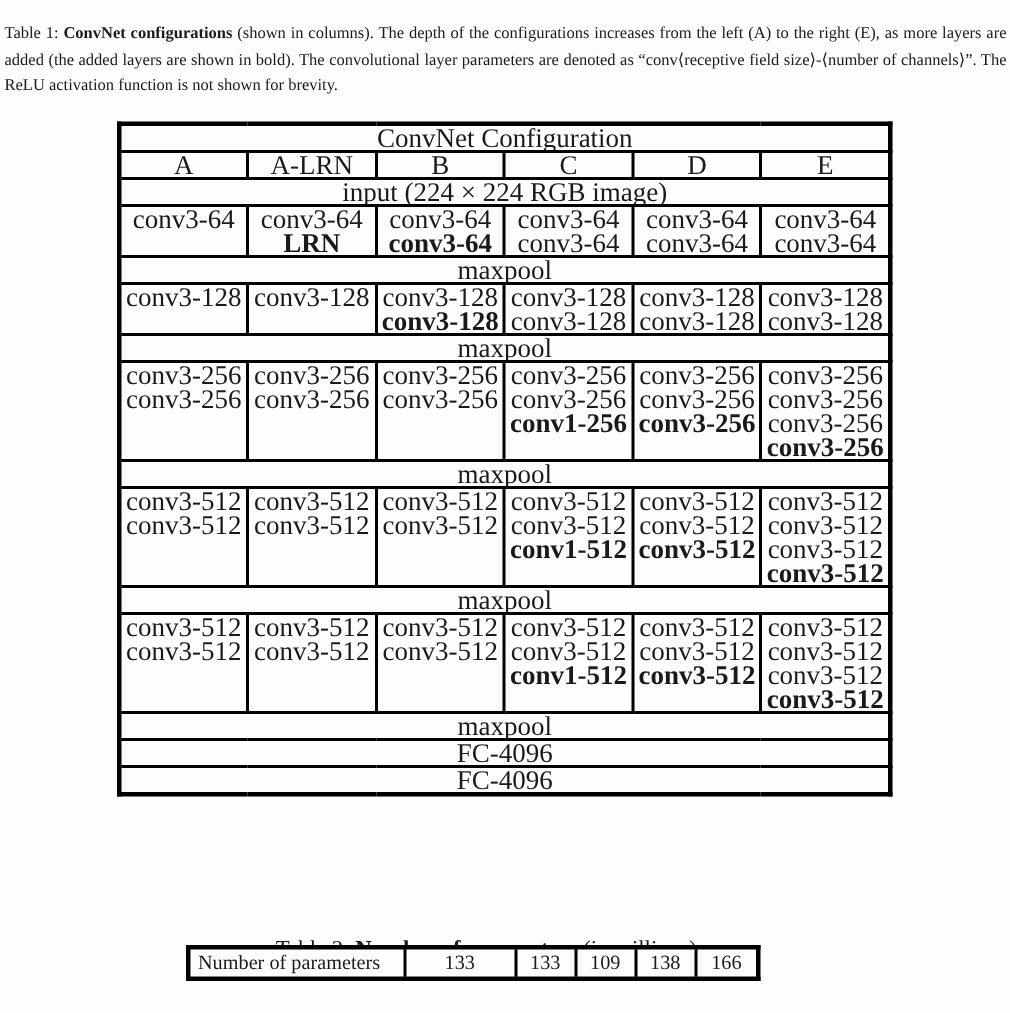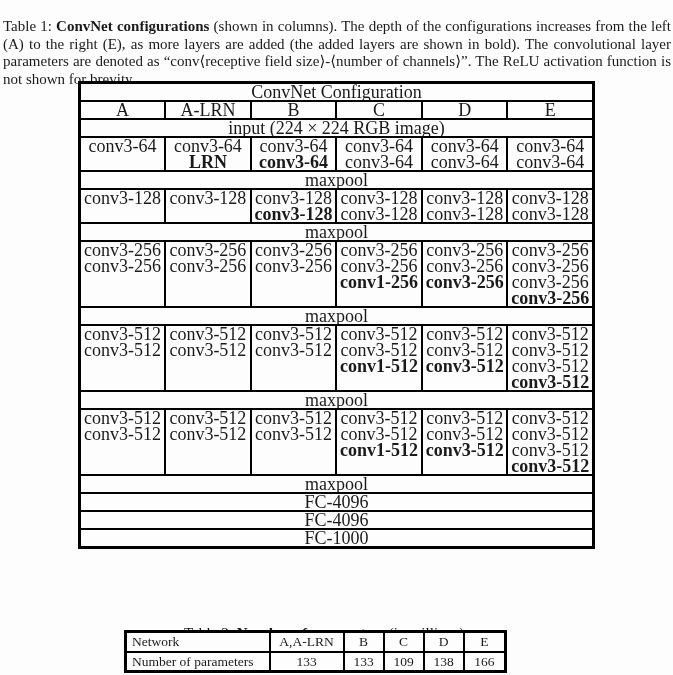--- a/index.html
+++ b/index.html
@@ -4,21 +4,21 @@
 <style>
   html,body{margin:0;padding:0;}
   body{
     width:673px;height:675px;position:relative;
     background:#fdfdfd;color:#1a1a1a;
     font-family:"Liberation Serif", serif;
     overflow:hidden;
   }
   .caption1{
     position:absolute;left:3px;top:3px;width:668px;
-    font-size:15px;line-height:17.6px;text-align:justify;
+    font-size:11px;line-height:17.6px;text-align:justify;
   }
   .b{font-weight:bold;}
   table{border-collapse:collapse;table-layout:fixed;background:#fdfdfd;}
   #table1{position:absolute;left:78px;top:81px;width:514px;border:3px solid #000;}
   #table1 td{
     border:2px solid #000;font-size:18px;line-height:16px;
     padding:0;text-align:center;vertical-align:middle;overflow:hidden;
   }
   #table1 td.blk{vertical-align:top;}
   #table1 .bold{font-weight:bold;}
@@ -215,47 +215,36 @@
       </tr>
       <tr>
         <td colspan="6">maxpool</td>
       </tr>
       <tr>
         <td colspan="6">FC-4096</td>
       </tr>
       <tr>
         <td colspan="6">FC-4096</td>
       </tr>
-      <tr>
-        <td colspan="6">FC-1000</td>
-      </tr>
     </tbody>
 </table>
 
 <p class="caption2"><span>Table 2: </span><span class="b">Number of parameters</span><span> (in millions).</span></p>
 
 <table id="table2">
   <colgroup>
     <col style="width:144px">
       <col style="width:74px">
       <col style="width:40px">
     <col style="width:40px">
       <col style="width:40px">
       <col style="width:42px">
   </colgroup>
   <tbody>
       <tr>
-        <td class="left">Network</td>
-        <td>A,A-LRN</td>
-        <td>B</td>
-        <td>C</td>
-        <td>D</td>
-        <td>E</td>
-      </tr>
-      <tr>
         <td class="left">Number of parameters</td>
         <td>133</td>
         <td>133</td>
         <td>109</td>
         <td>138</td>
         <td>166</td>
       </tr>
     </tbody>
 </table>
 

